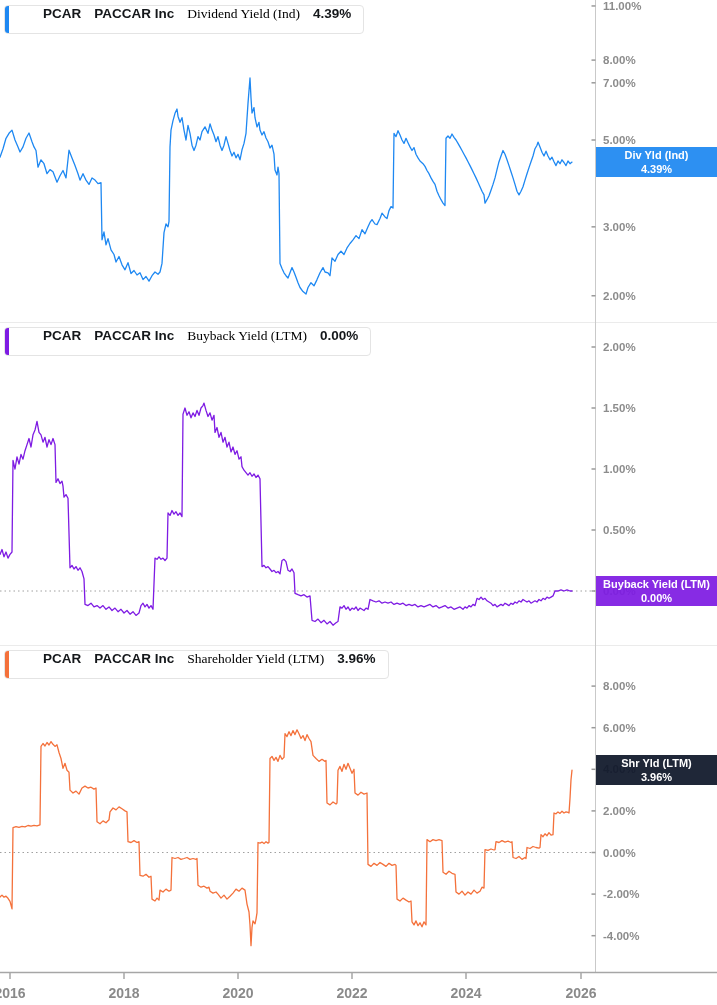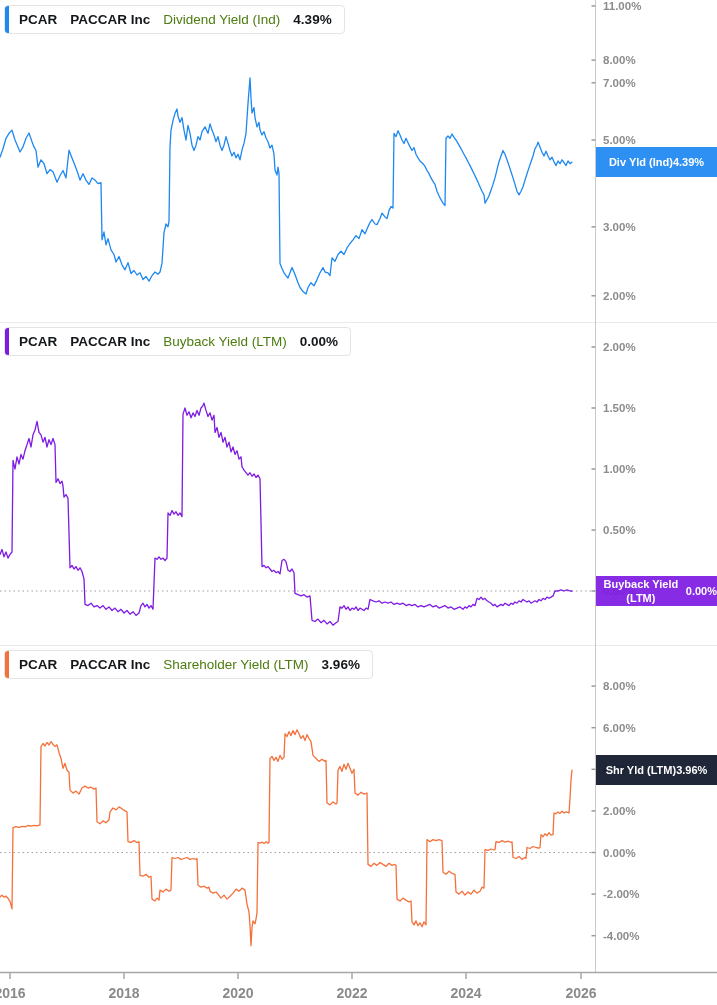--- a/index.html
+++ b/index.html
@@ -5,26 +5,26 @@
   html,body{margin:0;padding:0;background:#fff;}
   .app{position:relative;width:717px;height:1005px;background:#fff;overflow:hidden;
        font-family:"Liberation Sans",sans-serif;}
   #chart-svg{position:absolute;left:0;top:0;}
   .ytick{font-size:11.5px;font-weight:600;fill:#8c8c8c;}
   .xtick{font-size:14px;font-weight:600;fill:#8a8a8a;}
   .legend-chip{position:absolute;left:4px;display:inline-flex;align-items:stretch;
       background:#fff;border:1px solid #e4e4e4;border-radius:4px;height:27px;
       box-shadow:0 0 0 0 transparent;z-index:3;}
   .accent-bar{width:4px;border-radius:3px 0 0 3px;flex:0 0 4px;}
-  .legend-inner{display:flex;align-items:center;gap:13px;padding:0 12px 0 10px;
-      font-size:13.5px;color:#14171a;white-space:nowrap;}
+  .legend-inner{display:flex;align-items:flex-start;gap:13px;padding:0 12px 0 22px;
+      font-size:13.5px;color:#14171a;white-space:nowrap;margin-left:12px;}
   .legend-ticker,.legend-name,.legend-value{font-weight:700;}
-  .legend-metric{font-weight:500;color:#4d7c0f;}
+  .legend-metric{font-weight:500;color:#000000;font-family:Liberation Serif, serif;}
   .axis-badge{position:absolute;left:596px;width:121px;height:30px;display:flex;
-      flex-direction:row;align-items:center;justify-content:center;z-index:2;
+      flex-direction:column;align-items:center;justify-content:center;z-index:2;
       color:#fff;font-size:11px;font-weight:700;line-height:1.3;opacity:0.93;text-align:center;}
 </style>
 </head>
 <body>
 
 <div class="app">
   <svg id="chart-svg" width="717" height="1005" viewBox="0 0 717 1005">
       <line x1="0" y1="322.5" x2="717" y2="322.5" stroke="#ebebeb" stroke-width="1"></line>
       <line x1="0" y1="645.5" x2="717" y2="645.5" stroke="#ebebeb" stroke-width="1"></line>
       <line x1="595.5" y1="0" x2="595.5" y2="972" stroke="#c9c9c9" stroke-width="1"></line>

